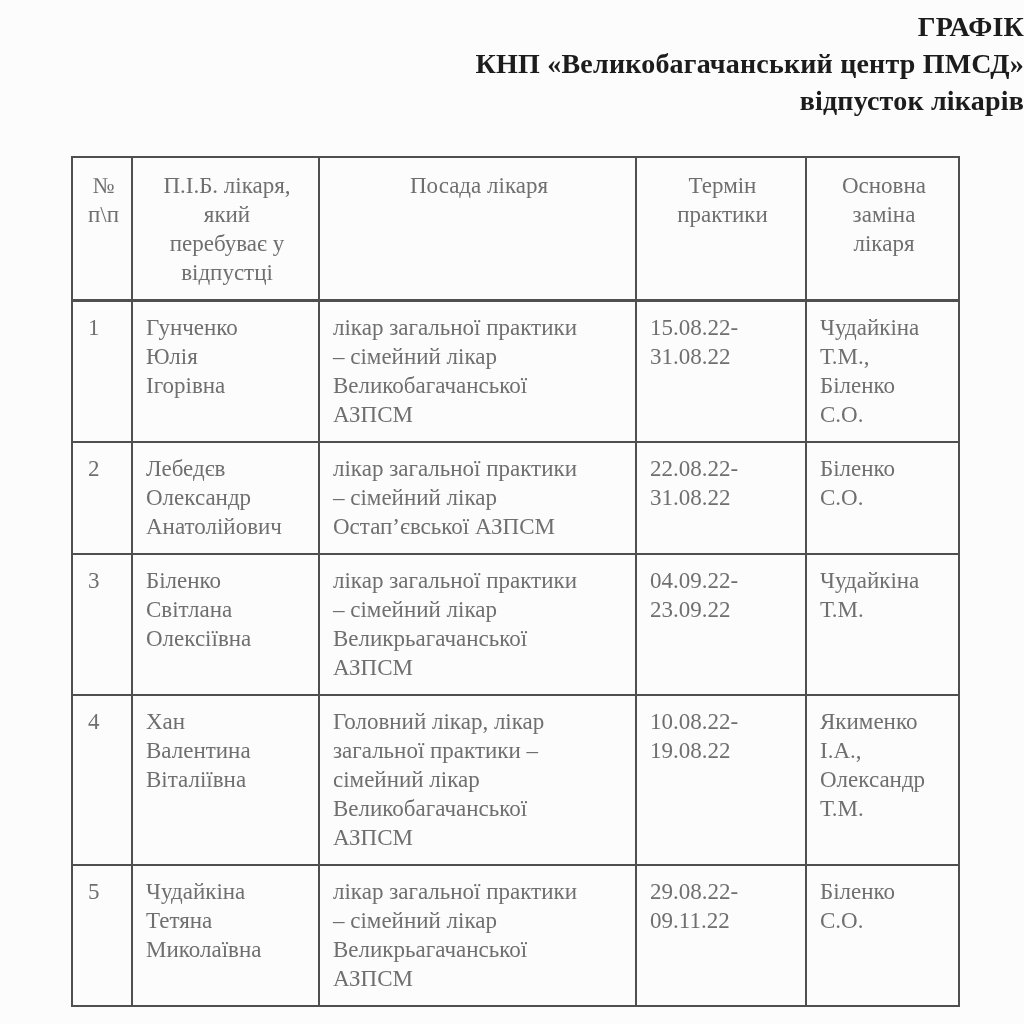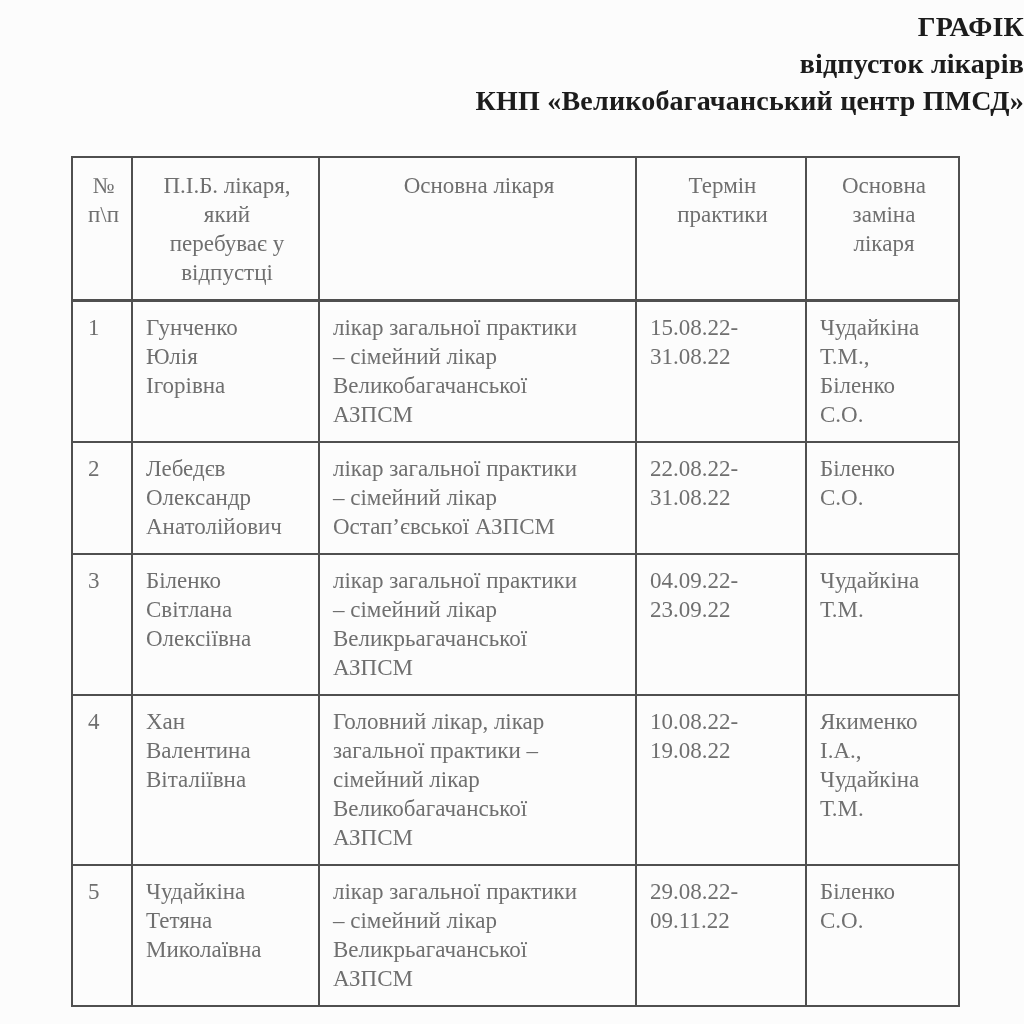--- a/index.html
+++ b/index.html
@@ -50,41 +50,41 @@
   tr.r4 { height: 170px; }
   tr.r5 { height: 139px; }
 </style>
 </head>
 <body>
 
 <div class="page">
 
   <header class="doc-title">
     <div>ГРАФІК</div>
+    <div>КНП «Великобагачанський центр ПМСД»</div>
     <div>відпусток лікарів</div>
-    <div>КНП «Великобагачанський центр ПМСД»</div>
   </header>
 
   <table class="schedule">
     <colgroup>
       <col style="width:60px">
       <col style="width:187px">
       <col style="width:317px">
       <col style="width:170px">
       <col style="width:153px">
     </colgroup>
     <thead>
       <tr class="r-head">
         <th>№
 п\п</th>
         <th>П.І.Б. лікаря,
 який
 перебуває у
 відпустці</th>
-        <th>Основна лікаря</th>
+        <th>Посада лікаря</th>
         <th>Термін
 практики</th>
         <th>Основна
 заміна
 лікаря</th>
       </tr>
     </thead>
     <tbody>
       <tr class="r1">
         <td class="c-num">1</td>
@@ -136,21 +136,21 @@
 Віталіївна</td>
         <td>Головний лікар, лікар
 загальної практики –
 сімейний лікар
 Великобагачанської
 АЗПСМ</td>
         <td>10.08.22-
 19.08.22</td>
         <td>Якименко
 І.А.,
-Чудайкіна
+Олександр
 Т.М.</td>
       </tr>
       <tr class="r5">
         <td class="c-num">5</td>
         <td>Чудайкіна
 Тетяна
 Миколаївна</td>
         <td>лікар загальної практики
 – сімейний лікар
 Великрьагачанської

